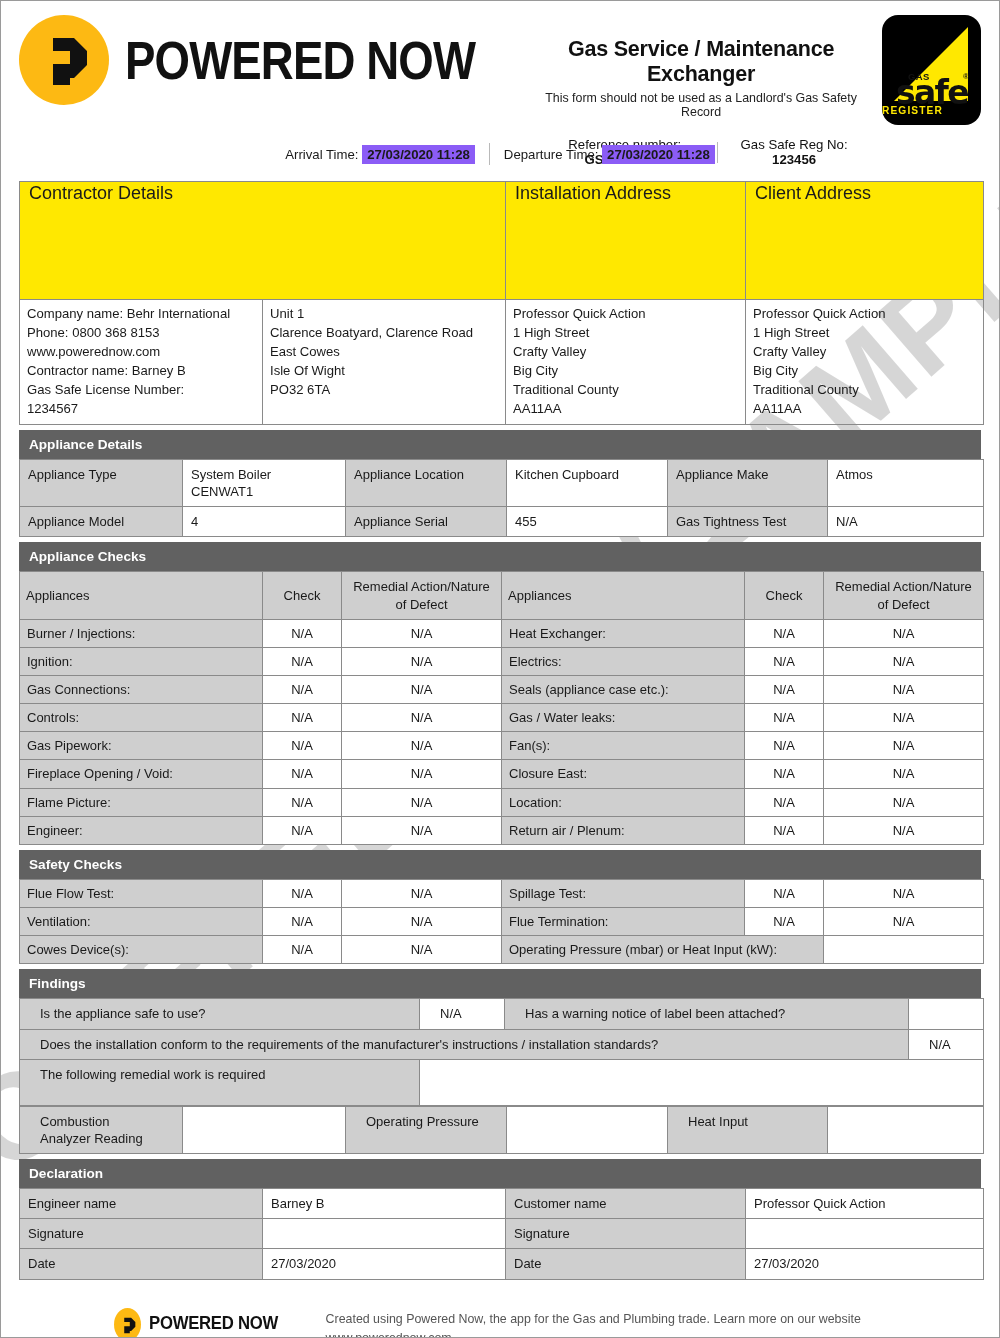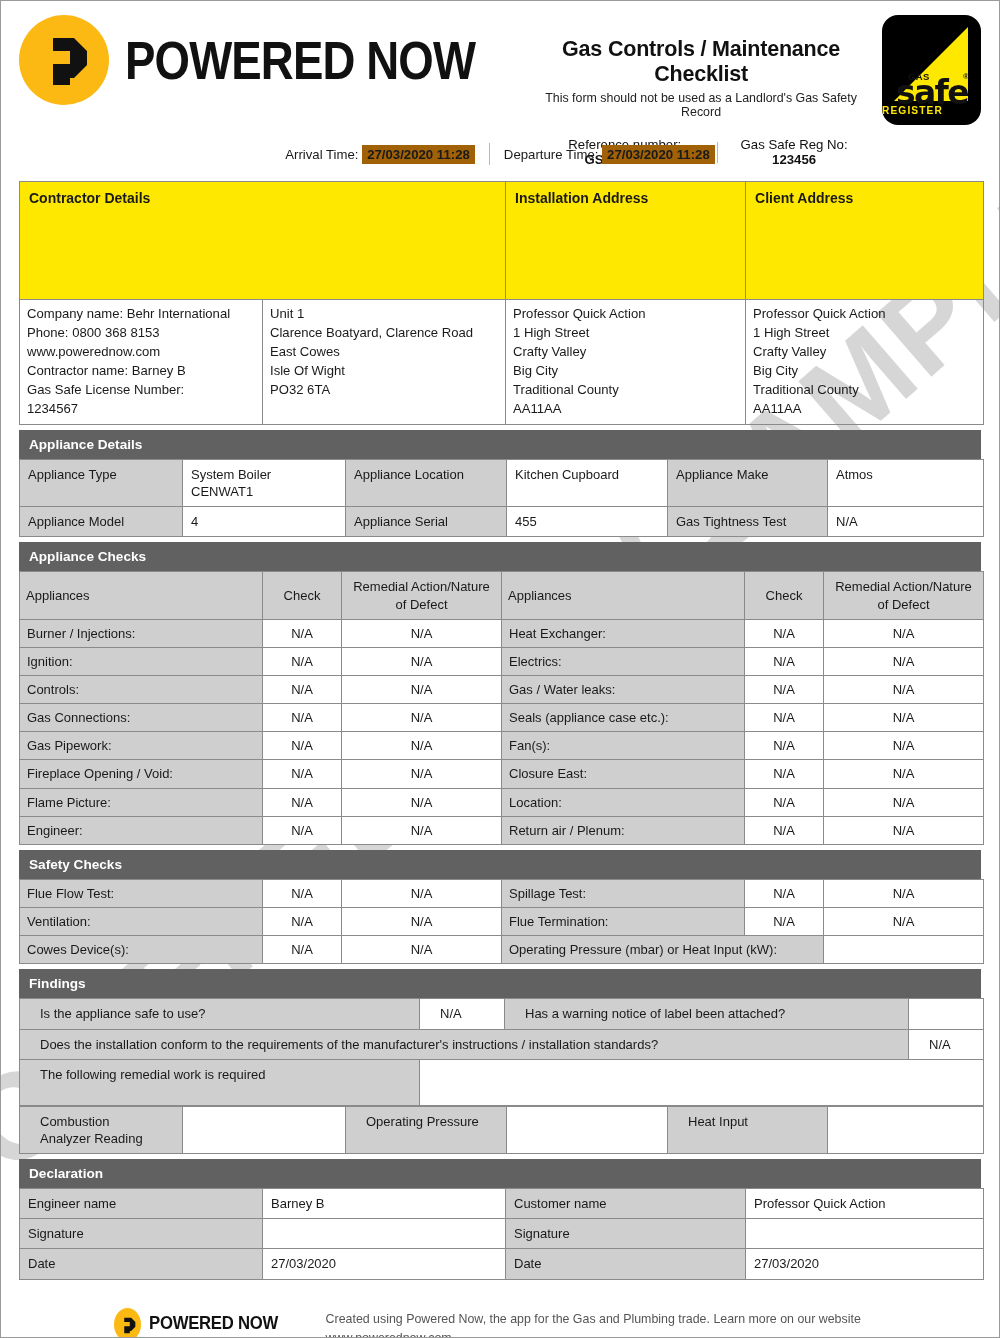--- a/index.html
+++ b/index.html
@@ -179,21 +179,21 @@
     align-items: center;
     padding-top: 14px;
   }
   .times .seg {
     padding: 0 14px;
     font-size: 13.2px;
     white-space: nowrap;
   }
   .times .divider { width: 1px; height: 22px; background: #b9b9b9; }
   .hl {
-    background: #a16207;
+    background: #8b5cf6;
     font-weight: bold;
     padding: 2px 5px;
   }
 
   
   .tbl {
     width: 100%;
     border-collapse: collapse;
     table-layout: fixed;
     font-size: 13px;
@@ -210,24 +210,24 @@
     background: #616161;
     color: #fff;
     font-weight: bold;
     font-size: 13.6px;
     padding: 6px 9px;
     border: 1px solid #616161;
     margin-top: 5px;
   }
   .yellowbar td {
     background: #FFE800;
-    font-weight: bold;
+    font-weight: normal;
     color: #1a1a1a;
-    font-size: 14px;
-    padding: 7px 9px;
+    font-size: 18px;
+    padding: 0 9px;
     border: 1px solid #8a8a8a;
   }
   .lbl { background: #cfcfcf; }
   .val { background: #ffffff; }
   .ctr { text-align: center; }
 
   
   .top-tbl td { vertical-align: top; height: 118px; }
   .top-tbl .addr { font-size: 13.1px; line-height: 1.45; }
 
@@ -297,21 +297,21 @@
       <div class="brand">
         <div class="pn-logo">
           <svg width="49" height="52" viewBox="0 0 49 52" aria-hidden="true">
             <path d="M13 4 L34 4 L47 17 L47 31 L34 44 L30 44 L30 51 L13 51 L13 30 L30 30 L30 17 L13 17 Z" fill="#111"></path>
           </svg>
         </div>
         <div class="pn-wordmark">POWERED NOW</div>
       </div>
 
       <div class="header-mid">
-        <div class="doc-title">Gas Controls / Maintenance Checklist</div>
+        <div class="doc-title">Gas Service / Maintenance Exchanger</div>
         <div class="doc-sub">This form should not be used as a Landlord's Gas Safety Record</div>
         <div class="ref-line">
           <div class="seg">
             <span>Reference number:</span>
             <b>GSMCHK006</b>
           </div>
           <div class="divider"></div>
           <div class="seg">
             <span>Gas Safe Reg No:</span>
             <b>123456</b>
@@ -443,32 +443,32 @@
       </tr>
       <tr>
         <td class="nameCell">Ignition:</td>
         <td class="valCell">N/A</td>
         <td class="valCell">N/A</td>
         <td class="nameCell">Electrics:</td>
         <td class="valCell">N/A</td>
         <td class="valCell">N/A</td>
       </tr>
       <tr>
+        <td class="nameCell">Gas Connections:</td>
+        <td class="valCell">N/A</td>
+        <td class="valCell">N/A</td>
+        <td class="nameCell">Seals (appliance case etc.):</td>
+        <td class="valCell">N/A</td>
+        <td class="valCell">N/A</td>
+      </tr>
+      <tr>
         <td class="nameCell">Controls:</td>
         <td class="valCell">N/A</td>
         <td class="valCell">N/A</td>
         <td class="nameCell">Gas / Water leaks:</td>
-        <td class="valCell">N/A</td>
-        <td class="valCell">N/A</td>
-      </tr>
-      <tr>
-        <td class="nameCell">Gas Connections:</td>
-        <td class="valCell">N/A</td>
-        <td class="valCell">N/A</td>
-        <td class="nameCell">Seals (appliance case etc.):</td>
         <td class="valCell">N/A</td>
         <td class="valCell">N/A</td>
       </tr>
       <tr>
         <td class="nameCell">Gas Pipework:</td>
         <td class="valCell">N/A</td>
         <td class="valCell">N/A</td>
         <td class="nameCell">Fan(s):</td>
         <td class="valCell">N/A</td>
         <td class="valCell">N/A</td>

